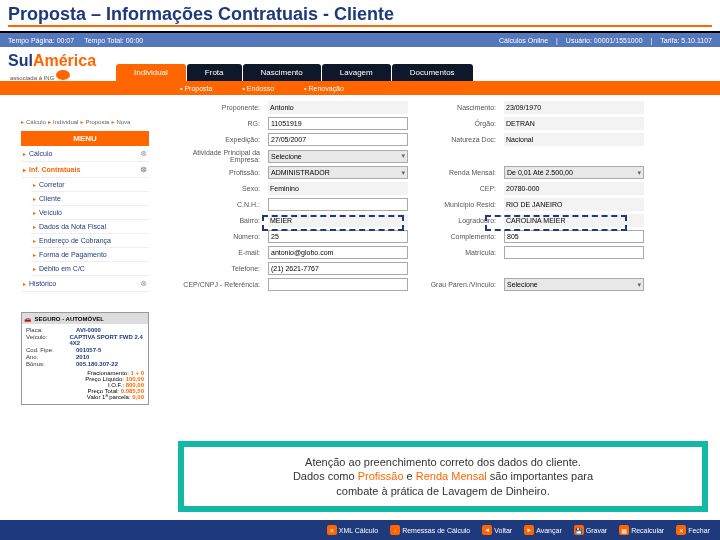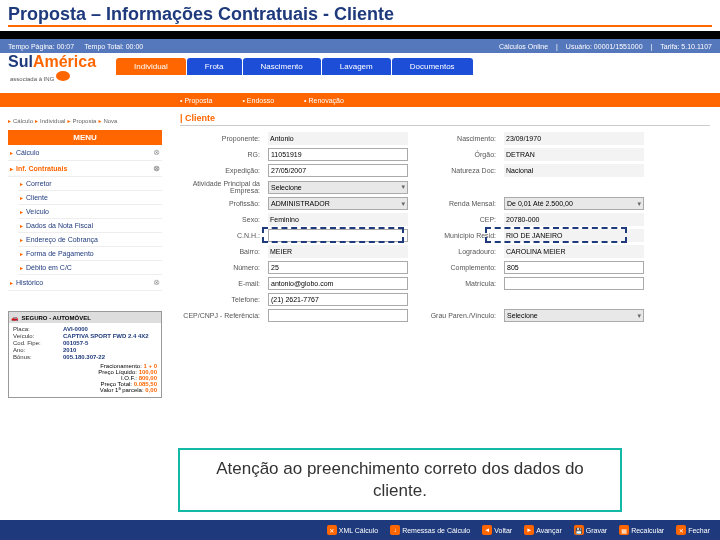--- a/index.html
+++ b/index.html
@@ -1,34 +1,34 @@
 <!DOCTYPE html>
 <html><head>
 <meta charset="utf-8">
 <style>
 *{margin:0;padding:0;box-sizing:border-box;font-family:Arial,sans-serif}
 body{width:720px;height:540px;background:#fff;overflow:hidden;font-size:8px}
-.title-bar{background:#fff;padding:4px 8px;border-bottom:8px solid #000000}
+.title-bar{background:#fff;padding:4px 8px;border-bottom:2px solid #000000}
 .title-bar h1{font-size:18px;font-weight:bold;color:#1e3a7c;border-bottom:2px solid #ff6600}
 .header-strip{background:#5577bb;height:14px;display:flex;justify-content:space-between;align-items:center;padding:0 8px;color:#fff;font-size:7px}
 .header-strip .left{display:flex;gap:10px}
 .header-strip .right{display:flex;gap:8px}
-.logo-row{display:flex;align-items:flex-start;background:#fff;height:40px;padding:0 8px}
+.logo-row{display:flex;align-items:flex-end;background:#fff;height:34px;padding:0 8px}
 .logo{font-size:16px;font-weight:bold}
 .logo .sul{color:#1e3a7c}
 .logo .america{color:#ff6600}
 .logo-sub{font-size:6px;color:#555;margin-left:2px}
 .ing-badge{display:inline-block;width:14px;height:10px;background:#ff6600;border-radius:50%}
 .main-tabs{display:flex;margin-left:20px;gap:0;height:22px;align-items:flex-end}
-.main-tab{padding:4px 18px;font-size:8px;color:#fff;background:#1d4ed8;border-radius:3px 3px 0 0;margin-right:1px}
+.main-tab{padding:4px 18px;font-size:8px;color:#fff;background:#0f172a;border-radius:3px 3px 0 0;margin-right:1px}
 .main-tab.active{background:#ff6600}
 .sub-tabs{background:#ff6600;height:14px;display:flex;align-items:center;padding-left:180px;gap:30px}
 .sub-tab{color:#fff;font-size:7px}
 .content{display:flex;height:380px}
-.sidebar{width:170px;background:#fff;padding:8px}
+.sidebar{width:170px;background:#fff;padding:21px}
 .breadcrumb{font-size:6px;color:#666;padding:2px 0;display:flex;gap:2px;align-items:center}
 .bc-caret{color:#ff6600}
 .menu-header{background:#ff6600;color:#fff;text-align:center;font-size:8px;font-weight:bold;padding:3px;margin-top:4px}
 .menu-item{display:flex;align-items:center;padding:3px 2px;font-size:7px;color:#1e3a7c;border-bottom:1px solid #eee}
 .menu-item .caret{color:#ff6600;margin-right:3px;font-size:6px}
 .menu-item.active{color:#ff6600;font-weight:bold}
 .menu-item .collapse{margin-left:auto;color:#999;font-size:8px}
 .menu-sub{padding-left:10px}
 .vehicle-box{margin-top:20px;border:1px solid #999;padding:4px;font-size:6px}
 .vehicle-box .vh-head{background:#ddd;padding:2px;font-weight:bold;margin:-4px -4px 3px -4px;display:flex;align-items:center;gap:3px}
@@ -41,21 +41,21 @@
 .form-title{color:#ff6600;font-size:9px;font-weight:bold;border-bottom:1px solid #ccc;padding-bottom:2px;margin-bottom:6px}
 .form-grid{display:grid;grid-template-columns:80px 140px 80px 140px;gap:3px 8px;align-items:center}
 .form-grid label{font-size:7px;color:#555;text-align:right}
 .form-grid .field{height:13px;border:1px solid #aaa;background:#fff;font-size:7px;padding:0 2px;display:flex;align-items:center}
 .form-grid .field.readonly{background:#f3f3f3;border:none}
 .form-grid .field.select{background:#e8e8e8;justify-content:space-between}
 .form-grid .field.select::after{content:"▾";color:#666;font-size:7px}
 .highlight-box{border:2px dashed #1e3a7c;position:absolute;pointer-events:none}
 .hl1{left:92px;top:120px;width:142px;height:16px}
 .hl2{left:315px;top:120px;width:142px;height:16px}
-.attention-box{position:absolute;left:178px;bottom:28px;width:444px;background:#fff;border:2px solid #14b8a6;padding:8px;font-size:17px;color:#333;text-align:center;line-height:1.3}
+.attention-box{position:absolute;left:178px;bottom:28px;width:530px;background:#fff;border:6px solid #14b8a6;padding:8px;font-size:11px;color:#333;text-align:center;line-height:1.3}
 .attention-box .highlight{color:#ff6600}
 .bottom-bar{position:absolute;bottom:0;left:0;right:0;height:20px;background:#1e3a7c;display:flex;align-items:center;justify-content:flex-end;padding:0 6px;gap:4px}
 .bottom-btn{display:flex;align-items:center;gap:2px;color:#fff;font-size:7px;padding:2px 4px}
 .bottom-btn .icon{width:10px;height:10px;background:#ff6600;border-radius:2px;display:flex;align-items:center;justify-content:center;font-size:6px}
 </style>
 </head>
 <body>
 
 <div class="title-bar">
   <h1>Proposta – Informações Contratuais - Cliente</h1>
@@ -185,21 +185,20 @@
         <div><span>Fracionamento:</span> <span class="val">1 + 0</span></div>
         <div><span>Preço Líquido:</span> <span class="val">100,00</span></div>
         <div><span>I.O.F.:</span> <span class="val">800,00</span></div>
         <div><span>Preço Total:</span> <span class="val">0.085,50</span></div>
         <div><span>Valor 1ª parcela:</span> <span class="val">0,00</span></div>
       </div>
     </div>
   </div>
 
   <div class="form-area">
-    <div class="form-title">| Cliente</div>
     <div class="form-grid">
       <label>Proponente:</label>
         <div class="field readonly">Antonio</div>
       <label>Nascimento:</label>
         <div class="field readonly">23/09/1970</div>
 
       <label>RG:</label>
         <div class="field">11051919</div>
       <label>Órgão:</label>
         <div class="field readonly">DETRAN</div>
@@ -254,20 +253,22 @@
       <label>Grau Paren./Vínculo:</label>
         <div class="field select">Selecione</div>
     </div>
     <div class="highlight-box hl1"></div>
     <div class="highlight-box hl2"></div>
   </div>
 </div>
 
 <div class="attention-box">
   <div>Atenção ao preenchimento correto dos dados do cliente.</div>
+  <div><span>Dados como </span><span class="highlight">Profissão</span><span> e </span><span class="highlight">Renda Mensal</span><span> são importantes para</span></div>
+  <div>combate à prática de Lavagem de Dinheiro.</div>
 </div>
 
 <div class="bottom-bar">
   <div class="bottom-btn">
       <span class="icon">✕</span>
       <span>XML Cálculo</span>
     </div>
   <div class="bottom-btn">
       <span class="icon">↓</span>
       <span>Remessas de Cálculo</span>

